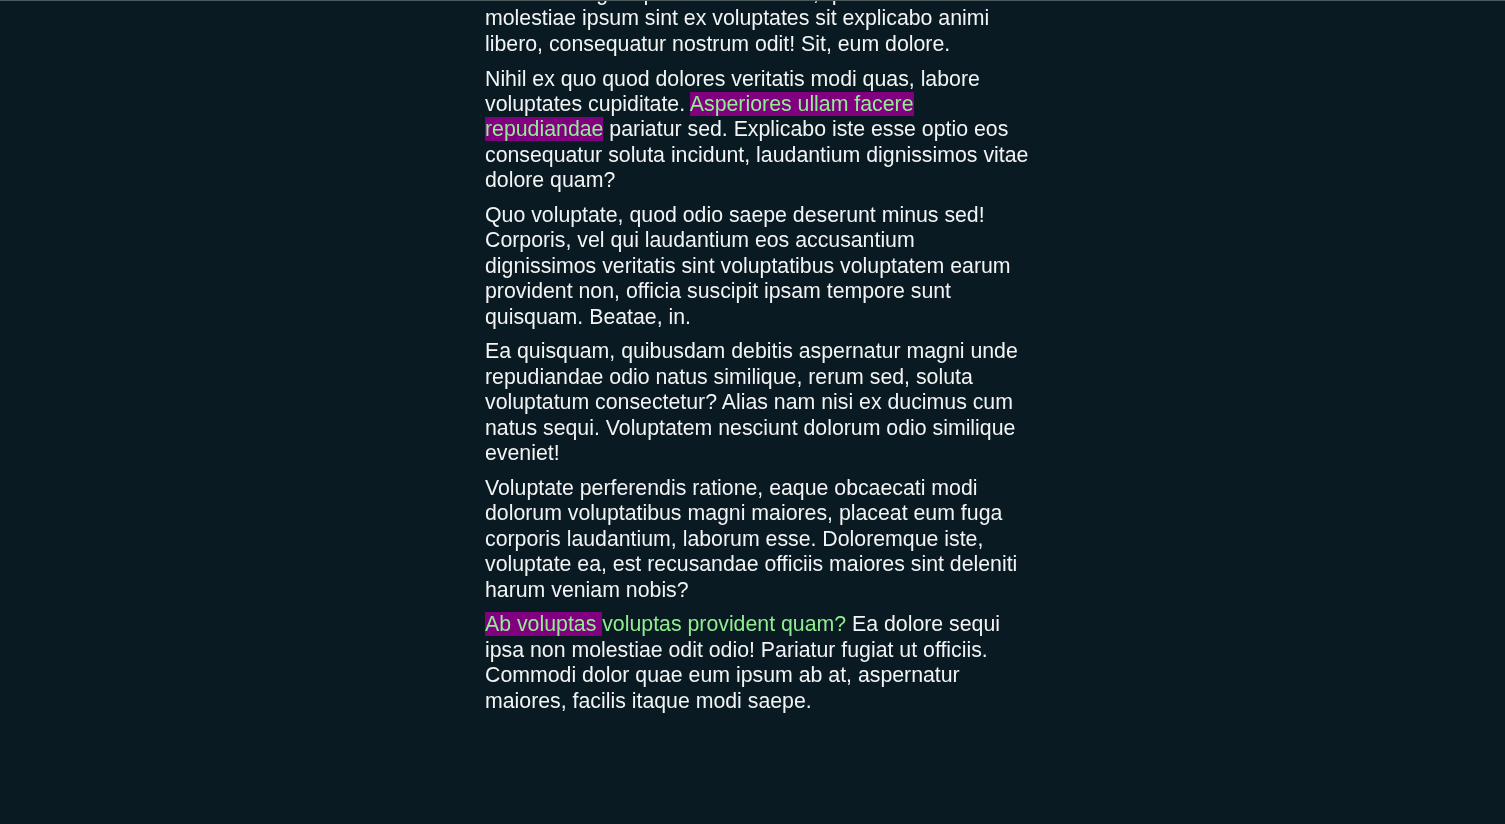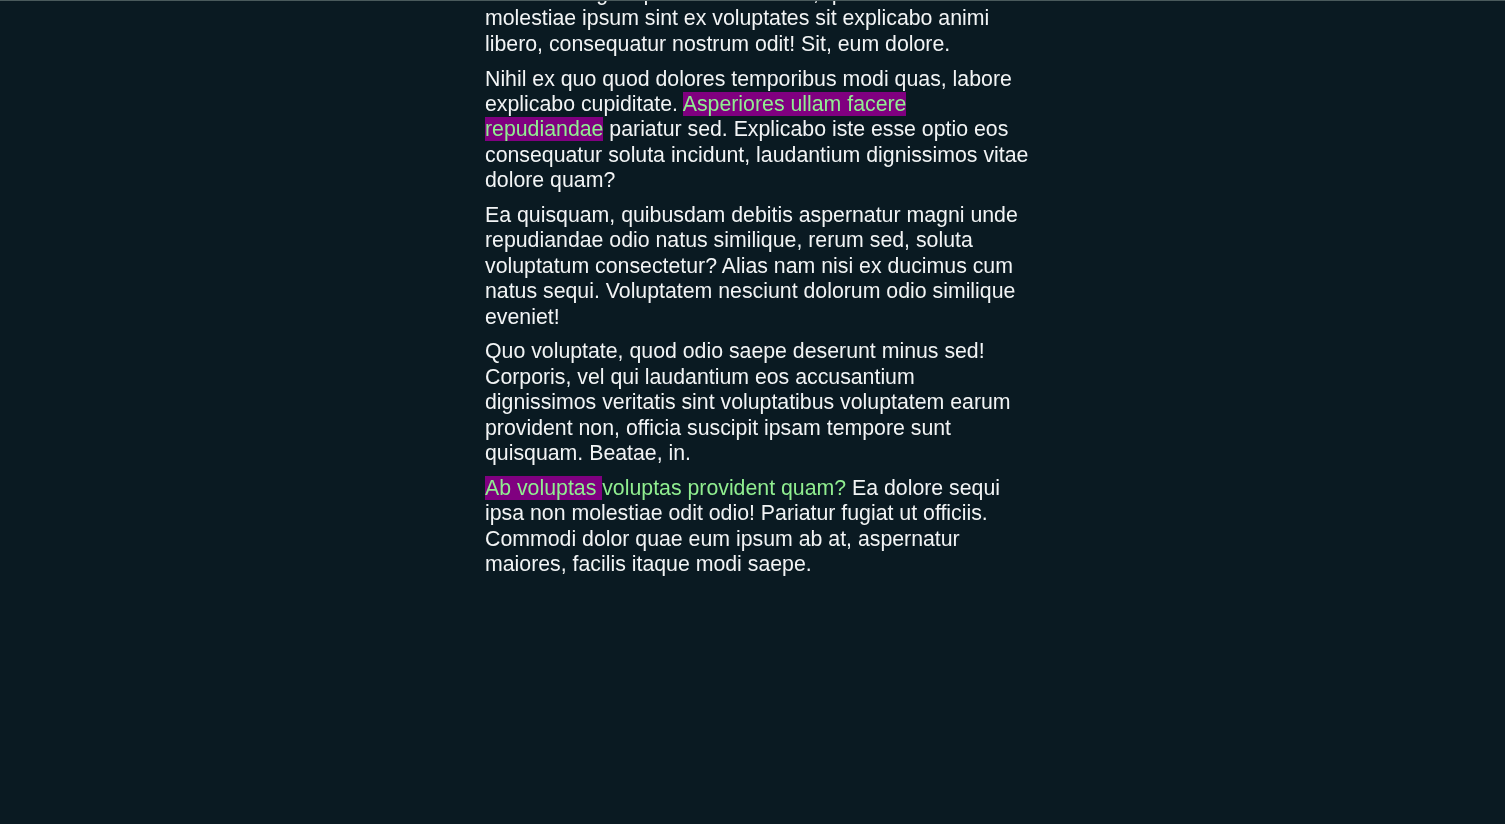--- a/index.html
+++ b/index.html
@@ -38,24 +38,27 @@
     }
   </style>
 </head>
 <body>
 
 <div class="page">
   <p>
     <span>inventore fugiat quae. Nobis minus, quia rerum dolorem molestiae ipsum sint ex voluptates sit explicabo animi libero, consequatur nostrum odit! Sit, eum dolore.</span>
   </p>
   <p>
-    <span>Nihil ex quo quod dolores temporibus modi quas, labore explicabo cupiditate. </span><span class="hl">Asperiores ullam facere repudiandae</span><span> pariatur sed. Explicabo iste esse optio eos consequatur soluta incidunt, laudantium dignissimos vitae dolore quam?</span>
+    <span>Nihil ex quo quod dolores veritatis modi quas, labore voluptates cupiditate. </span><span class="hl">Asperiores ullam facere repudiandae</span><span> pariatur sed. Explicabo iste esse optio eos consequatur soluta incidunt, laudantium dignissimos vitae dolore quam?</span>
+  </p>
+  <p>
+    <span>Quo voluptate, quod odio saepe deserunt minus sed! Corporis, vel qui laudantium eos accusantium dignissimos veritatis sint voluptatibus voluptatem earum provident non, officia suscipit ipsam tempore sunt quisquam. Beatae, in.</span>
   </p>
   <p>
     <span>Ea quisquam, quibusdam debitis aspernatur magni unde repudiandae odio natus similique, rerum sed, soluta voluptatum consectetur? Alias nam nisi ex ducimus cum natus sequi. Voluptatem nesciunt dolorum odio similique eveniet!</span>
   </p>
   <p>
-    <span>Quo voluptate, quod odio saepe deserunt minus sed! Corporis, vel qui laudantium eos accusantium dignissimos veritatis sint voluptatibus voluptatem earum provident non, officia suscipit ipsam tempore sunt quisquam. Beatae, in.</span>
+    <span>Voluptate perferendis ratione, eaque obcaecati modi dolorum voluptatibus magni maiores, placeat eum fuga corporis laudantium, laborum esse. Doloremque iste, voluptate ea, est recusandae officiis maiores sint deleniti harum veniam nobis?</span>
   </p>
   <p>
     <span class="hl">Ab voluptas </span><span class="green">voluptas provident quam?</span><span> Ea dolore sequi ipsa non molestiae odit odio! Pariatur fugiat ut officiis. Commodi dolor quae eum ipsum ab at, aspernatur maiores, facilis itaque modi saepe.</span>
   </p>
 </div>
 
 </body></html>

